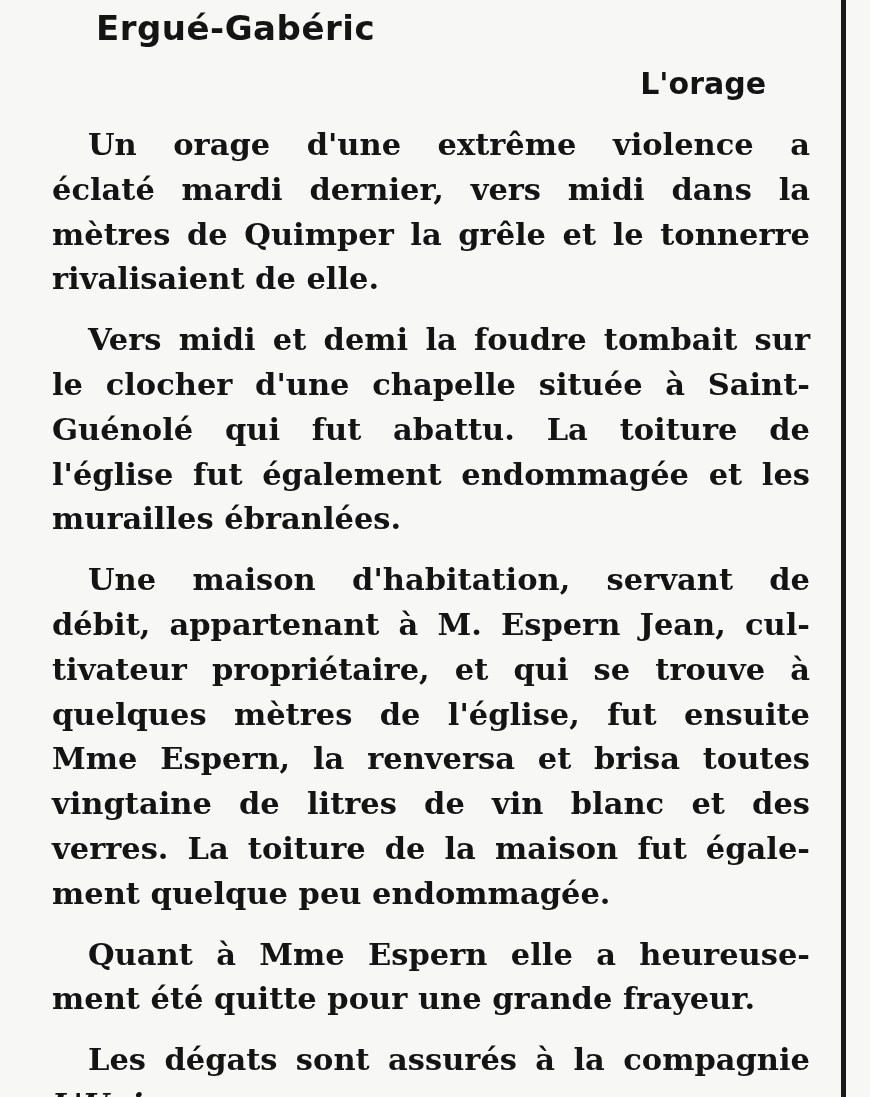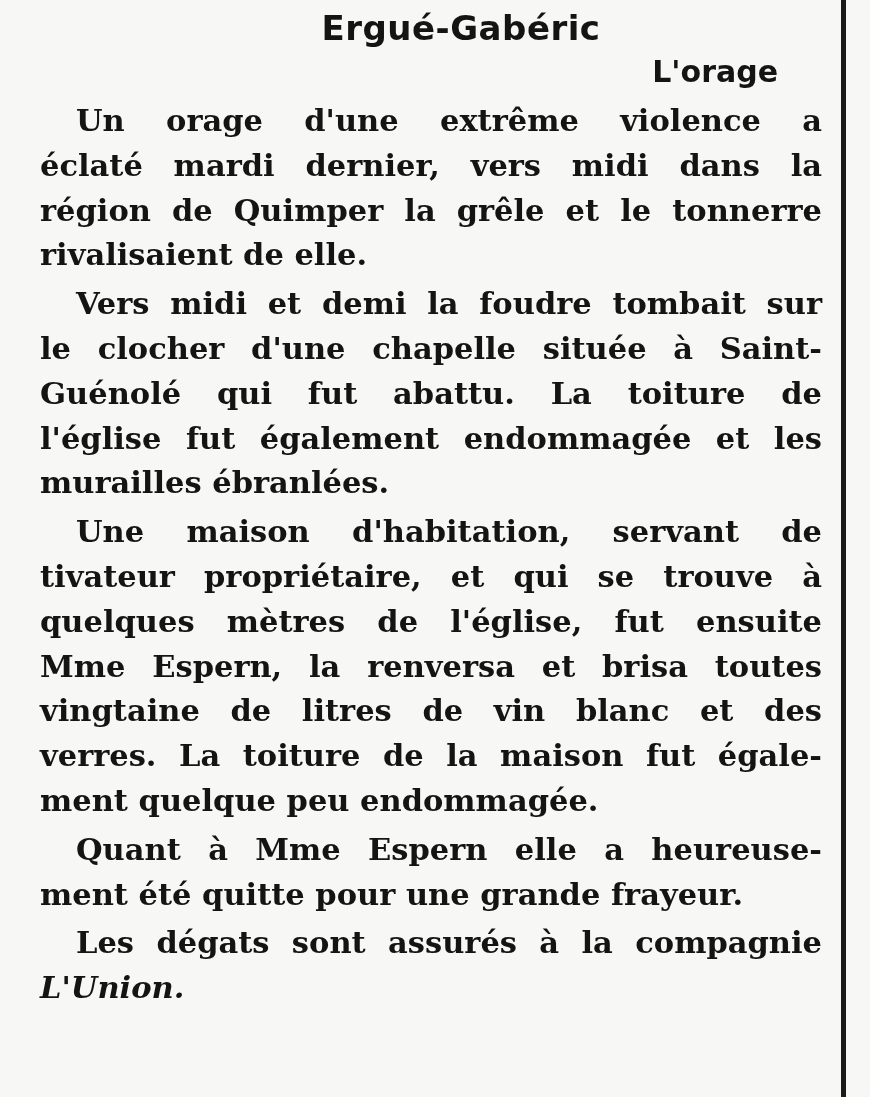--- a/index.html
+++ b/index.html
@@ -30,50 +30,49 @@
     height: 1097px;
     background: #1a1a1a;
   }
   .article {
     position: absolute;
     left: 36px;
     top: 6px;
     width: 790px;
   }
   .headline {
-    text-align: center;
     font-family: "DejaVu Sans", "Liberation Sans", sans-serif;
     font-weight: 900;
     font-size: 34px;
     letter-spacing: 0.5px;
     margin: 0;
     padding-left: 60px;
     height: 44px;
     line-height: 44px;
   }
   .subhead {
     text-align: right;
     font-family: "DejaVu Sans", "Liberation Sans", sans-serif;
     font-weight: bold;
     font-size: 30px;
-    margin: 0;
+    margin: 12px;
     padding-right: 48px;
     height: 44px;
     line-height: 44px;
   }
   .body-text {
     font-family: "DejaVu Serif", "Liberation Serif", serif;
     font-weight: bold;
     font-size: 30.5px;
     line-height: 44.8px;
     text-align: justify;
     margin: 0;
   }
   .para {
-    margin: 4px;
+    margin: 16px;
     text-indent: 38px;
     text-align: justify;
     text-align-last: left;
   }
   .para .line {
     display: block;
     text-align: justify;
     text-align-last: justify;
     white-space: nowrap;
   }
@@ -95,32 +94,33 @@
   <div class="column-rule"></div>
 
   <div class="article">
     <h1 class="headline">Ergué-Gabéric</h1>
     <h2 class="subhead">L'orage</h2>
 
     <div class="body-text">
       <p class="para">
         <span class="line first">Un orage d'une extrême violence a</span>
         <span class="line">éclaté mardi dernier, vers midi dans la</span>
-        <span class="line">région de Quimper la grêle et le tonnerre</span>
+        <span class="line">mètres de Quimper la grêle et le tonnerre</span>
         <span class="line last">rivalisaient de elle.</span>
       </p>
       <p class="para">
         <span class="line first">Vers midi et demi la foudre tombait sur</span>
         <span class="line">le clocher d'une chapelle située à Saint-</span>
         <span class="line">Guénolé qui fut abattu. La toiture de</span>
         <span class="line">l'église fut également endommagée et les</span>
         <span class="line last">murailles ébranlées.</span>
       </p>
       <p class="para">
         <span class="line first">Une maison d'habitation, servant de</span>
+        <span class="line">débit, appartenant à M. Espern Jean, cul-</span>
         <span class="line">tivateur propriétaire, et qui se trouve à</span>
         <span class="line">quelques mètres de l'église, fut ensuite</span>
         <span class="line">Mme Espern, la renversa et brisa toutes</span>
         <span class="line">vingtaine de litres de vin blanc et des</span>
         <span class="line">verres. La toiture de la maison fut égale-</span>
         <span class="line last">ment quelque peu endommagée.</span>
       </p>
       <p class="para">
         <span class="line first">Quant à Mme Espern elle a heureuse-</span>
         <span class="line last">ment été quitte pour une grande frayeur.</span>

